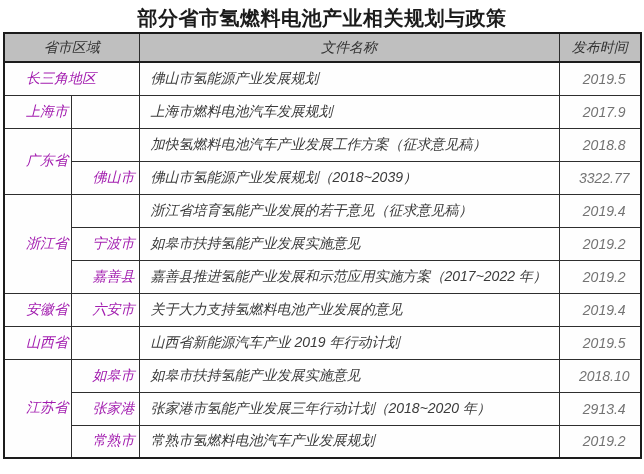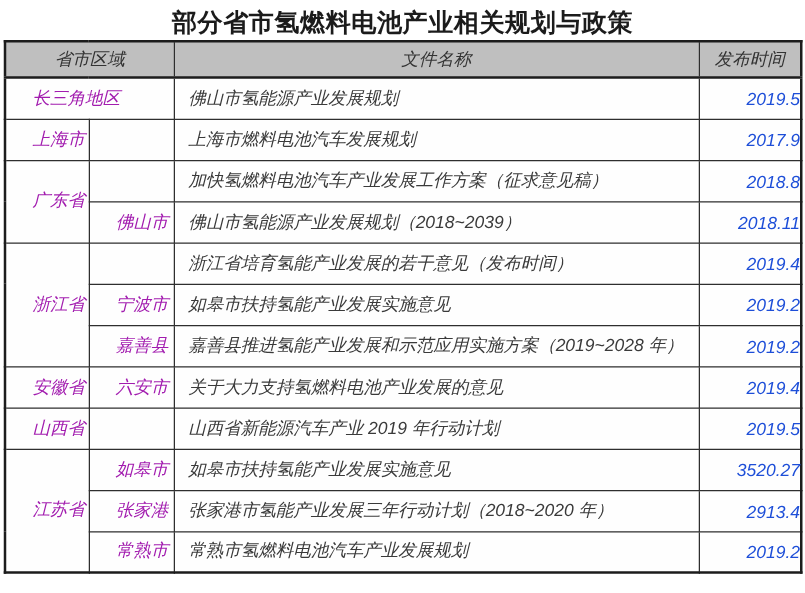--- a/index.html
+++ b/index.html
@@ -43,21 +43,21 @@
     background: #bfbfbf;
     font-weight: normal;
     color: #333333;
     text-align: center;
     height: 29px;
     border-bottom: 2px solid #1c1c1c;
   }
   tbody tr { height: 33px; }
   td.region, td.city { text-align: left; padding-left: 21px; color: #a21caf; }
   td.doc { text-align: left; padding-left: 11px; padding-right: 6px; color: #3a3a3a; }
-  td.date { text-align: right; padding-left: 9px; color: #1d4ed8; }
+  td.date { text-align: center; padding-left: 9px; color: #737373; }
 </style>
 </head>
 <body>
 
 <div class="page">
   <div class="title">部分省市氢燃料电池产业相关规划与政策</div>
 
   <table class="policy">
     <colgroup>
       <col class="c-province">
@@ -89,37 +89,37 @@
 
       <tr>
         <td rowspan="2" class="region">广东省</td>
         <td class="city"></td>
         <td class="doc">加快氢燃料电池汽车产业发展工作方案（征求意见稿）</td>
         <td class="date">2018.8</td>
       </tr>
       <tr>
         <td class="city">佛山市</td>
         <td class="doc">佛山市氢能源产业发展规划（2018~2039）</td>
-        <td class="date">2018.11</td>
+        <td class="date">3322.77</td>
       </tr>
 
       <tr>
         <td rowspan="3" class="region">浙江省</td>
         <td class="city"></td>
-        <td class="doc">浙江省培育氢能产业发展的若干意见（发布时间）</td>
+        <td class="doc">浙江省培育氢能产业发展的若干意见（征求意见稿）</td>
         <td class="date">2019.4</td>
       </tr>
       <tr>
         <td class="city">宁波市</td>
         <td class="doc">如皋市扶持氢能产业发展实施意见</td>
         <td class="date">2019.2</td>
       </tr>
       <tr>
         <td class="city">嘉善县</td>
-        <td class="doc">嘉善县推进氢能产业发展和示范应用实施方案（2019~2028 年）</td>
+        <td class="doc">嘉善县推进氢能产业发展和示范应用实施方案（2017~2022 年）</td>
         <td class="date">2019.2</td>
       </tr>
 
       <tr>
         <td class="region">安徽省</td>
         <td class="city">六安市</td>
         <td class="doc">关于大力支持氢燃料电池产业发展的意见</td>
         <td class="date">2019.4</td>
       </tr>
 
@@ -127,21 +127,21 @@
         <td class="region">山西省</td>
         <td class="city"></td>
         <td class="doc">山西省新能源汽车产业 2019 年行动计划</td>
         <td class="date">2019.5</td>
       </tr>
 
       <tr>
         <td rowspan="3" class="region">江苏省</td>
         <td class="city">如皋市</td>
         <td class="doc">如皋市扶持氢能产业发展实施意见</td>
-        <td class="date">3520.27</td>
+        <td class="date">2018.10</td>
       </tr>
       <tr>
         <td class="city">张家港</td>
         <td class="doc">张家港市氢能产业发展三年行动计划（2018~2020 年）</td>
         <td class="date">2913.4</td>
       </tr>
       <tr>
         <td class="city">常熟市</td>
         <td class="doc">常熟市氢燃料电池汽车产业发展规划</td>
         <td class="date">2019.2</td>

